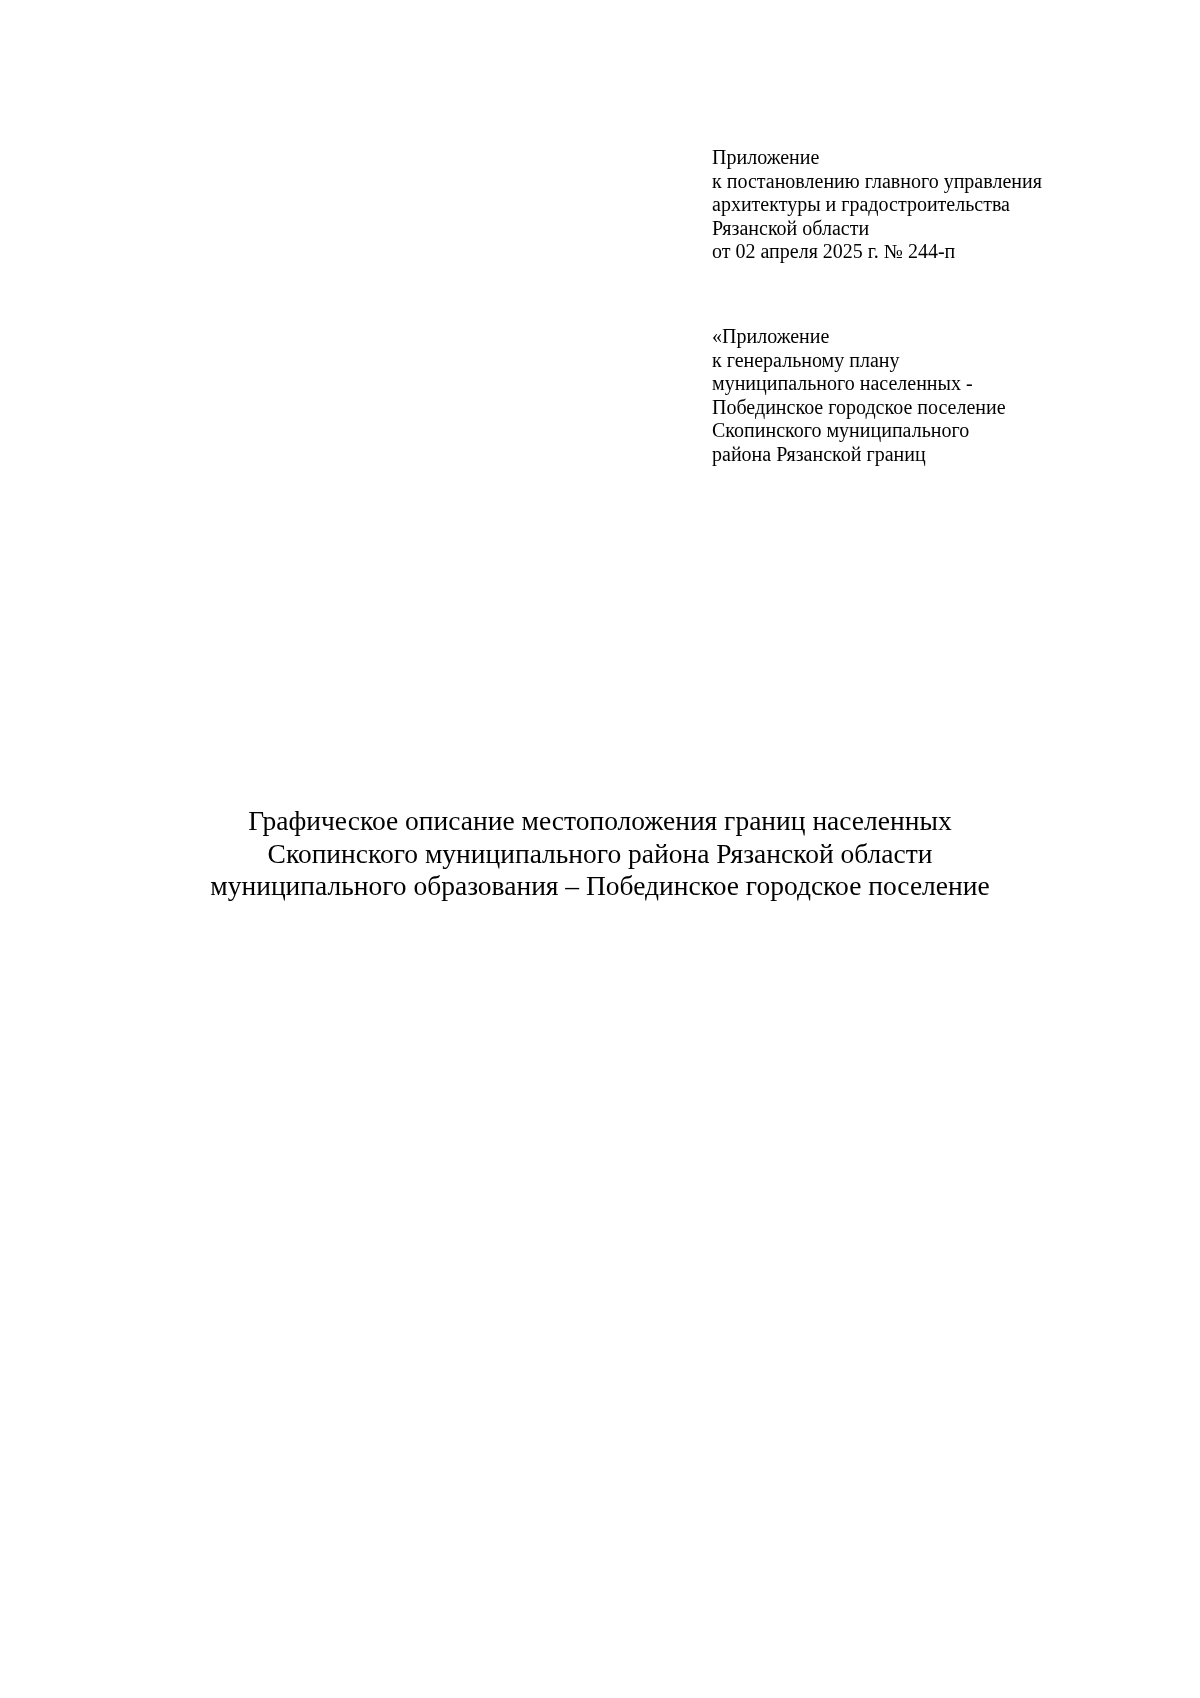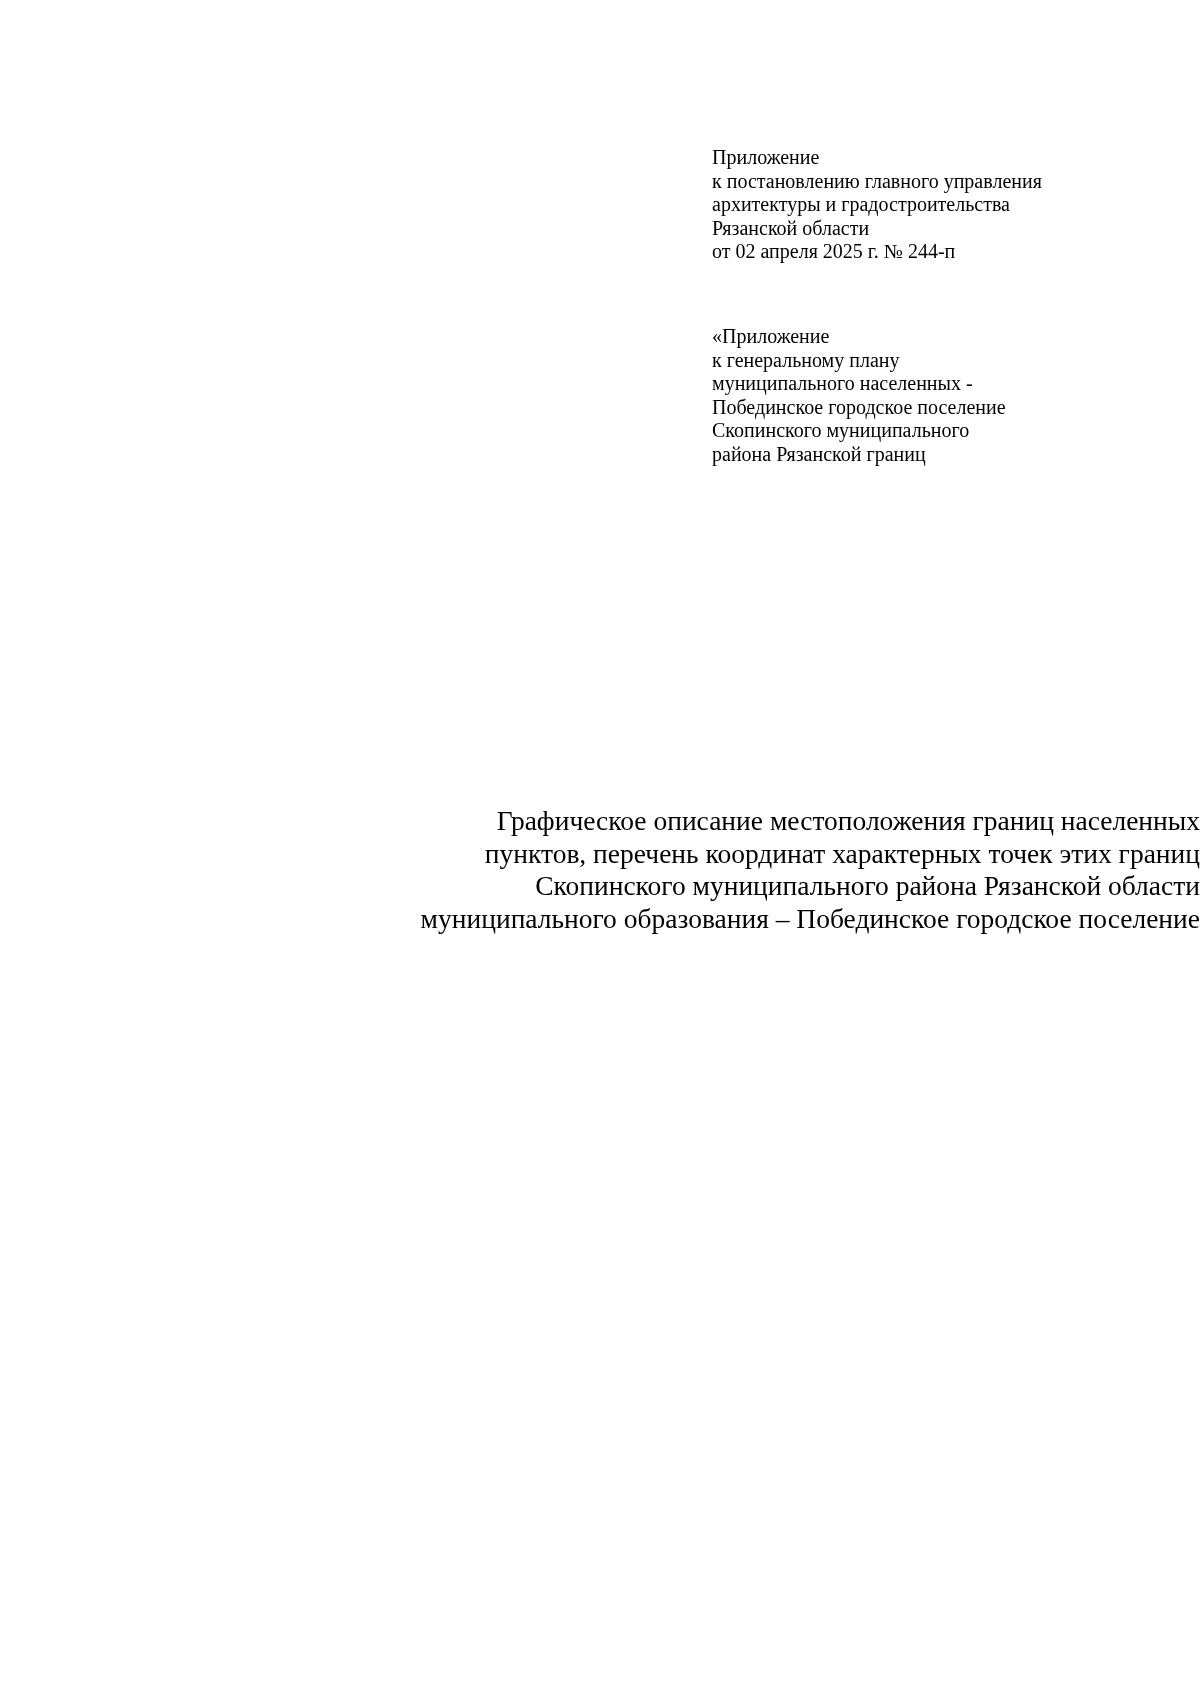--- a/index.html
+++ b/index.html
@@ -30,21 +30,21 @@
       white-space: nowrap;
     }
     .annex-1 { top: 146px; }
     .annex-2 { top: 325px; }
     .annex .line { display: block; }
     .title {
       position: absolute;
       left: 0;
       width: 1200px;
       top: 805px;
-      text-align: right;
+      text-align: center;
       font-size: 27.5px;
       line-height: 32.5px;
     }
     .title .line { display: block; white-space: nowrap; }
   </style>
 </head>
 <body>
 
 <div class="page">
 
@@ -60,18 +60,17 @@
     <span class="line">«Приложение</span>
     <span class="line">к генеральному плану</span>
     <span class="line">муниципального населенных -</span>
     <span class="line">Побединское городское поселение</span>
     <span class="line">Скопинского муниципального</span>
     <span class="line">района Рязанской границ</span>
   </div>
 
   <div class="title">
     <span class="line">Графическое описание местоположения границ населенных</span>
-    <span class="line">пунктов, перечень координат характерных точек этих границ</span>
     <span class="line">Скопинского муниципального района Рязанской области</span>
     <span class="line">муниципального образования – Побединское городское поселение</span>
   </div>
 
 </div>
 
 </body></html>

